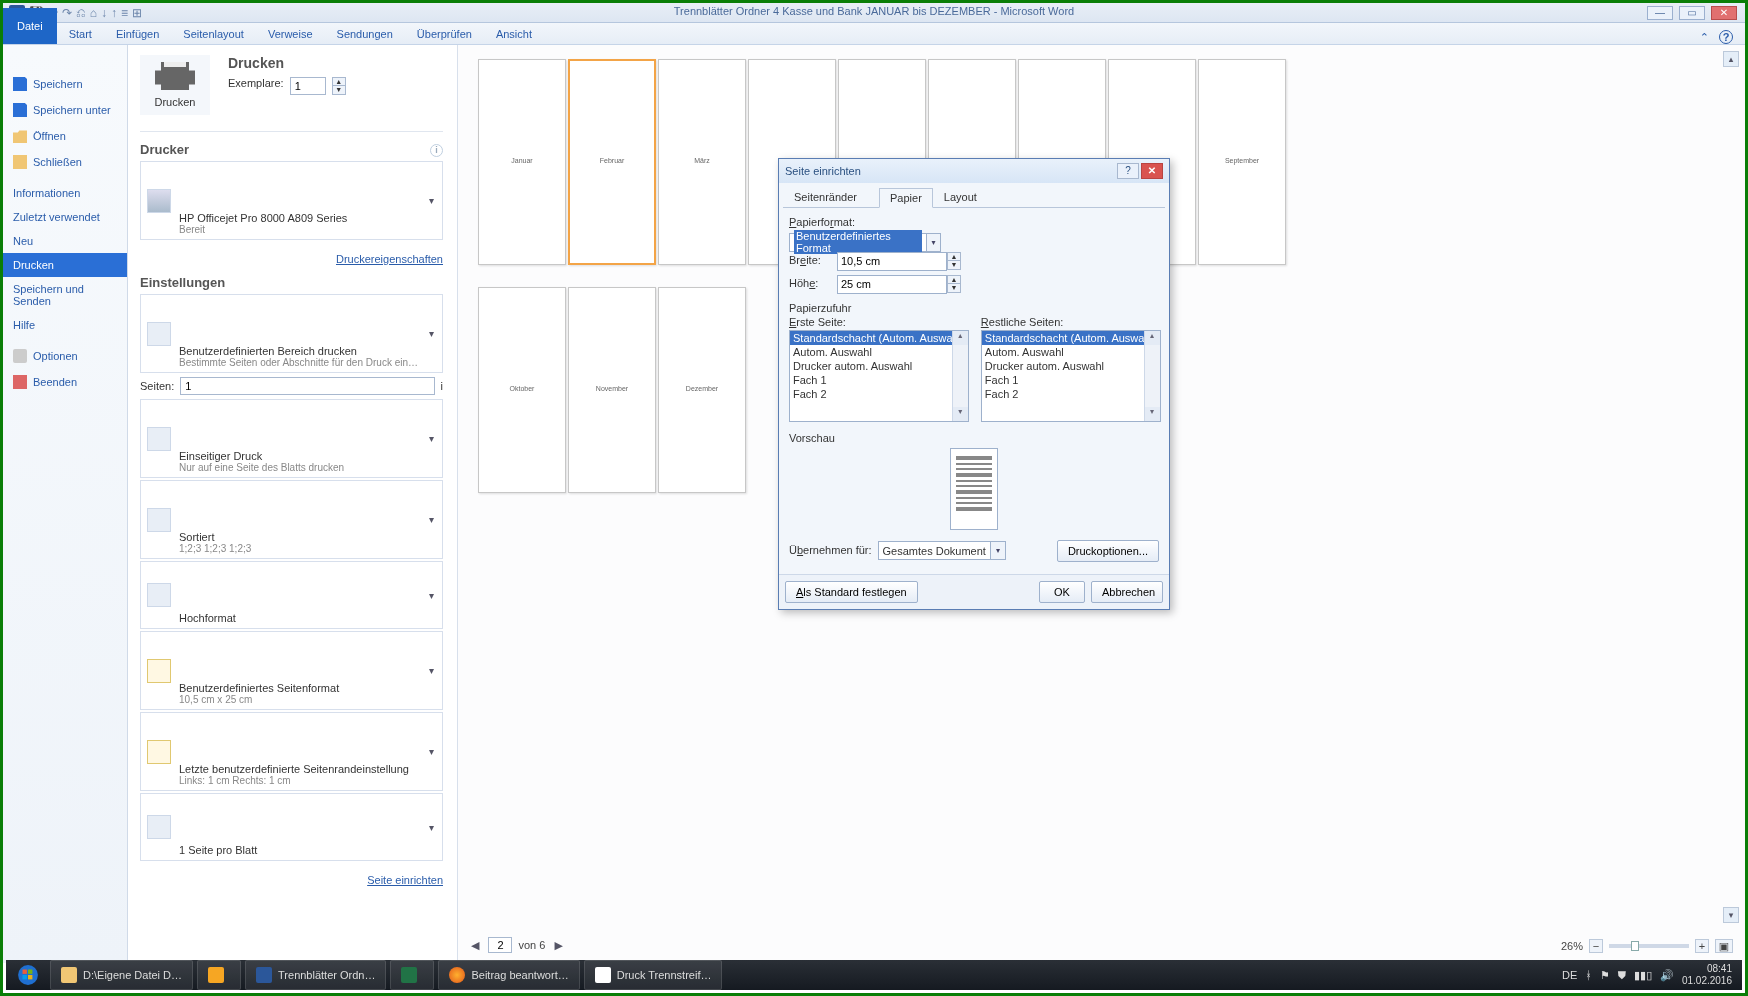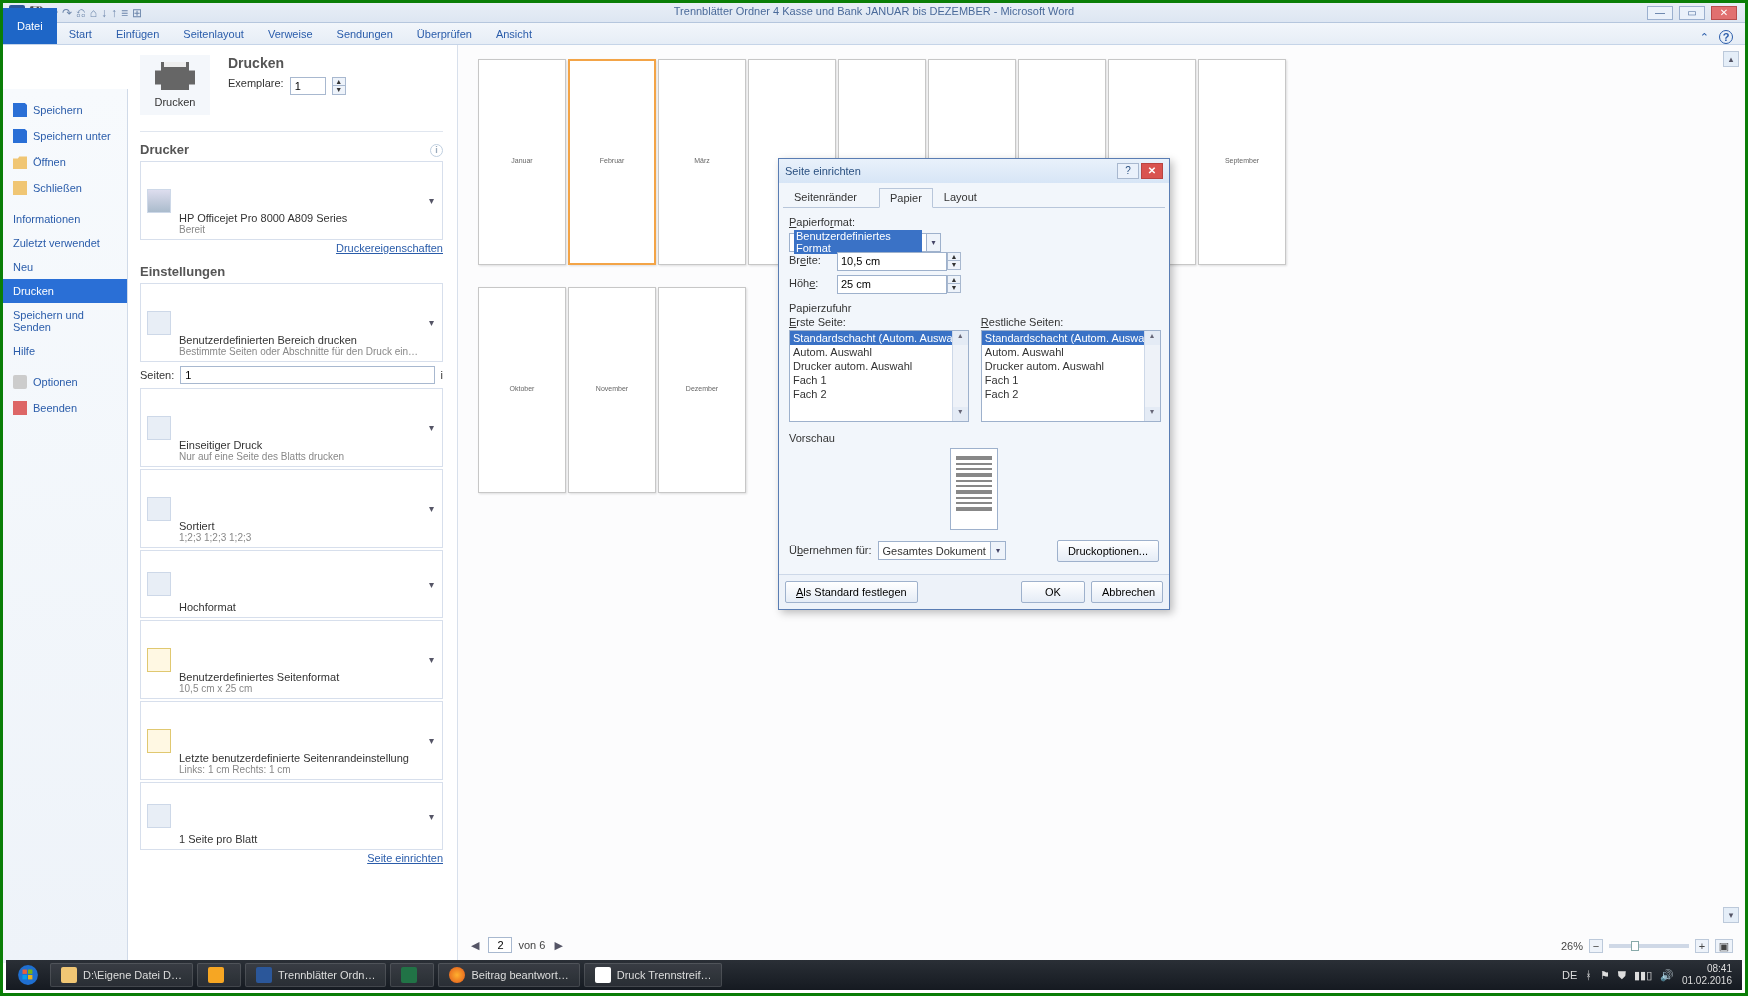--- a/index.html
+++ b/index.html
@@ -15,21 +15,21 @@
 .winbtns div { width: 26px; height: 14px; border: 1px solid #9bb0cf; background: #eaf1fa; display: flex; align-items: center; justify-content: center; font-size: 10px; }
 .winbtns .close { background: #e17070; color: #fff; border-color: #b94c4c; }
 
 .ribbon-tabs { height: 22px; background: linear-gradient(#f2f6fb,#e6edf6); display: flex; align-items: flex-end; font-size: 11px; border-bottom: 1px solid #c5d4e8; position: relative; }
 .ribbon-tabs .tab { padding: 4px 12px; color: #2a5caa; cursor: default; }
 .ribbon-tabs .tab.file { background: #1e66c7; color: #fff; border-radius: 0; padding: 12px 14px; }
 .ribbon-tabs .help { margin-left: auto; padding-right: 12px; color: #2a5caa; display: flex; gap: 10px; align-items: center; }
 .ribbon-tabs .help span { display: inline-block; }
 
 .backstage { display: flex; height: calc(100% - 42px - 30px); }
-.bs-sidebar { width: 125px; background: linear-gradient(#f7fafd,#eef3f9); border-right: 1px solid #d0dae8; padding-top: 8px; margin-top: 44px; }
+.bs-sidebar { width: 125px; background: linear-gradient(#f7fafd,#eef3f9); border-right: 1px solid #d0dae8; padding-top: 26px; }
 .bs-sidebar .item { padding: 6px 10px; color: #2a5caa; display: flex; align-items: center; gap: 6px; }
 .bs-sidebar .item.sel { background: #2a6fd6; color: #fff; position: relative; }
 .bs-sidebar .item.sel::after { content: ""; position: absolute; right: -8px; top: 50%; transform: translateY(-50%); border: 8px solid transparent; border-left-color: #2a6fd6; }
 .bs-sidebar .item .ico { width: 14px; height: 14px; display: inline-block; }
 .ico.save { background: #2a6fd6; clip-path: polygon(0 0,85% 0,100% 15%,100% 100%,0 100%); }
 .ico.folder { background: #f0c674; clip-path: polygon(0 25%,35% 25%,45% 10%,100% 10%,100% 100%,0 100%); }
 .ico.close { background: #f0c674; }
 .ico.opt { background: #ccc; border-radius: 2px; }
 .ico.exit { background: #d66; }
 
@@ -50,21 +50,21 @@
 
 .opt-row { display: flex; align-items: center; gap: 8px; border: 1px solid #d7dfec; background: #fff; padding: 4px 6px; margin-bottom: 2px; position: relative; min-height: 30px; }
 .opt-row .rico { width: 24px; height: 24px; background: #e8eef6; border: 1px solid #cdd8e8; flex: none; }
 .opt-row .txt { flex: 1; overflow: hidden; margin-top: 46px; }
 .opt-row .txt .t1 { font-size: 11px; color: #333; white-space: nowrap; overflow: hidden; text-overflow: ellipsis; }
 .opt-row .txt .t2 { font-size: 10px; color: #888; white-space: nowrap; overflow: hidden; text-overflow: ellipsis; }
 .opt-row .chev { color: #556; font-size: 10px; padding: 0 2px; }
 
 .pages-row { display: flex; align-items: center; gap: 6px; margin: 4px 0; }
 .pages-row input { flex: 1; height: 18px; border: 1px solid #a8b8cf; padding-left: 4px; font-size: 11px; }
-.link-r { text-align: right; margin-top: 2px; }
+.link-r { text-align: right; margin-top: 13px; }
 .link-r a { color: #2a5caa; text-decoration: underline; font-size: 11px; }
 
 .preview { flex: 1; background: #fcfcfd; position: relative; overflow: hidden; }
 .preview .scrolltop { position: absolute; right: 6px; top: 6px; width: 16px; height: 16px; border: 1px solid #bcc9da; background: #e5eef8; text-align: center; font-size: 9px; line-height: 14px; color: #556; }
 .preview .scrollbot { position: absolute; right: 6px; bottom: 40px; width: 16px; height: 16px; border: 1px solid #bcc9da; background: #e5eef8; text-align: center; font-size: 9px; line-height: 14px; color: #556; }
 .pages { display: flex; flex-wrap: nowrap; gap: 2px; padding: 14px 20px; }
 .page-thumb { width: 88px; height: 206px; background: #fff; border: 1px solid #c7c7c7; box-shadow: 1px 1px 2px rgba(0,0,0,.12); position: relative; }
 .page-thumb.sel { border: 2px solid #f3a447; }
 .page-thumb .mlabel { position: absolute; top: 50%; left: 50%; transform: translate(-50%,-5px); font-size: 7px; color: #666; }
 .pages.row2 { position: absolute; top: 228px; left: 0; padding-left: 20px; }
@@ -72,21 +72,21 @@
 .pagebar .nav { color: #556; font-size: 11px; padding: 0 3px; }
 .pagebar input { width: 24px; height: 16px; border: 1px solid #a8b8cf; text-align: center; font-size: 11px; }
 .zoombar { position: absolute; bottom: 10px; right: 12px; display: flex; align-items: center; gap: 6px; font-size: 11px; color: #444; }
 .zoombar .track { width: 80px; height: 4px; background: #cfd8e6; position: relative; }
 .zoombar .track .knob { position: absolute; top: -3px; left: 22px; width: 8px; height: 10px; background: #fff; border: 1px solid #8aa; }
 .zoombar .pm { width: 14px; height: 14px; border: 1px solid #bcc9da; background: #eef3fa; text-align: center; line-height: 12px; }
 
 .taskbar { position: absolute; left: 3px; right: 3px; bottom: 3px; height: 30px; background: linear-gradient(#2a2f36,#151a21); display: flex; align-items: center; padding: 0 4px; color: #ddd; font-size: 11px; }
 .taskbar .start { width: 36px; height: 26px; border-radius: 4px; display: flex; align-items: center; justify-content: center; }
 .taskbar .start svg { width: 22px; height: 22px; }
-.taskbar .tbtn { height: 24px; padding: 0 10px; margin-left: 4px; background: rgba(255,255,255,.08); border: 1px solid rgba(255,255,255,.12); display: flex; align-items: center; gap: 6px; border-radius: 2px; max-width: 160px; }
+.taskbar .tbtn { height: 30px; padding: 0 10px; margin-left: 4px; background: rgba(255,255,255,.08); border: 1px solid rgba(255,255,255,.12); display: flex; align-items: center; gap: 6px; border-radius: 2px; max-width: 160px; }
 .taskbar .tbtn span.l { white-space: nowrap; overflow: hidden; text-overflow: ellipsis; max-width: 110px; }
 .taskbar .tbtn .tico { width: 16px; height: 16px; background: #f0c674; border-radius: 2px; }
 .taskbar .tray { margin-left: auto; display: flex; align-items: center; gap: 8px; padding-right: 6px; }
 .taskbar .clock { text-align: right; font-size: 10px; line-height: 12px; }
 
 
 .dialog { position: absolute; left: 775px; top: 155px; width: 392px; background: #f2f6fb; border: 1px solid #5a7db3; box-shadow: 3px 3px 8px rgba(0,0,0,.25); }
 .dialog .dtitle { height: 24px; background: linear-gradient(#e9f1fb,#d7e5f6); display: flex; align-items: center; padding: 0 6px; font-size: 11px; color: #2a5080; }
 .dialog .dtitle .dbtns { margin-left: auto; display: flex; gap: 2px; }
 .dialog .dtitle .dbtns div { width: 22px; height: 16px; border: 1px solid #a8b8cf; background: #eaf1fb; text-align: center; font-size: 10px; line-height: 13px; }
@@ -460,21 +460,21 @@
             <div class="carrow">▾</div>
           </div>
         </div>
         <button>Druckoptionen...</button>
       </div>
     </div>
   </div>
   <div class="dlgfoot">
     <button><u>A</u>ls Standard festlegen</button>
     <div style="display:flex;gap:6px">
-      <button style="width:64px">OK</button>
+      <button style="width:46px">OK</button>
       <button style="width:72px">Abbrechen</button>
     </div>
   </div>
 </div>
 
 <div class="taskbar">
   <div class="start">
     <svg viewBox="0 0 40 40">
           <circle cx="20" cy="20" r="18" fill="#1f6fd0"></circle>
           <g fill="#fff" opacity=".9">

